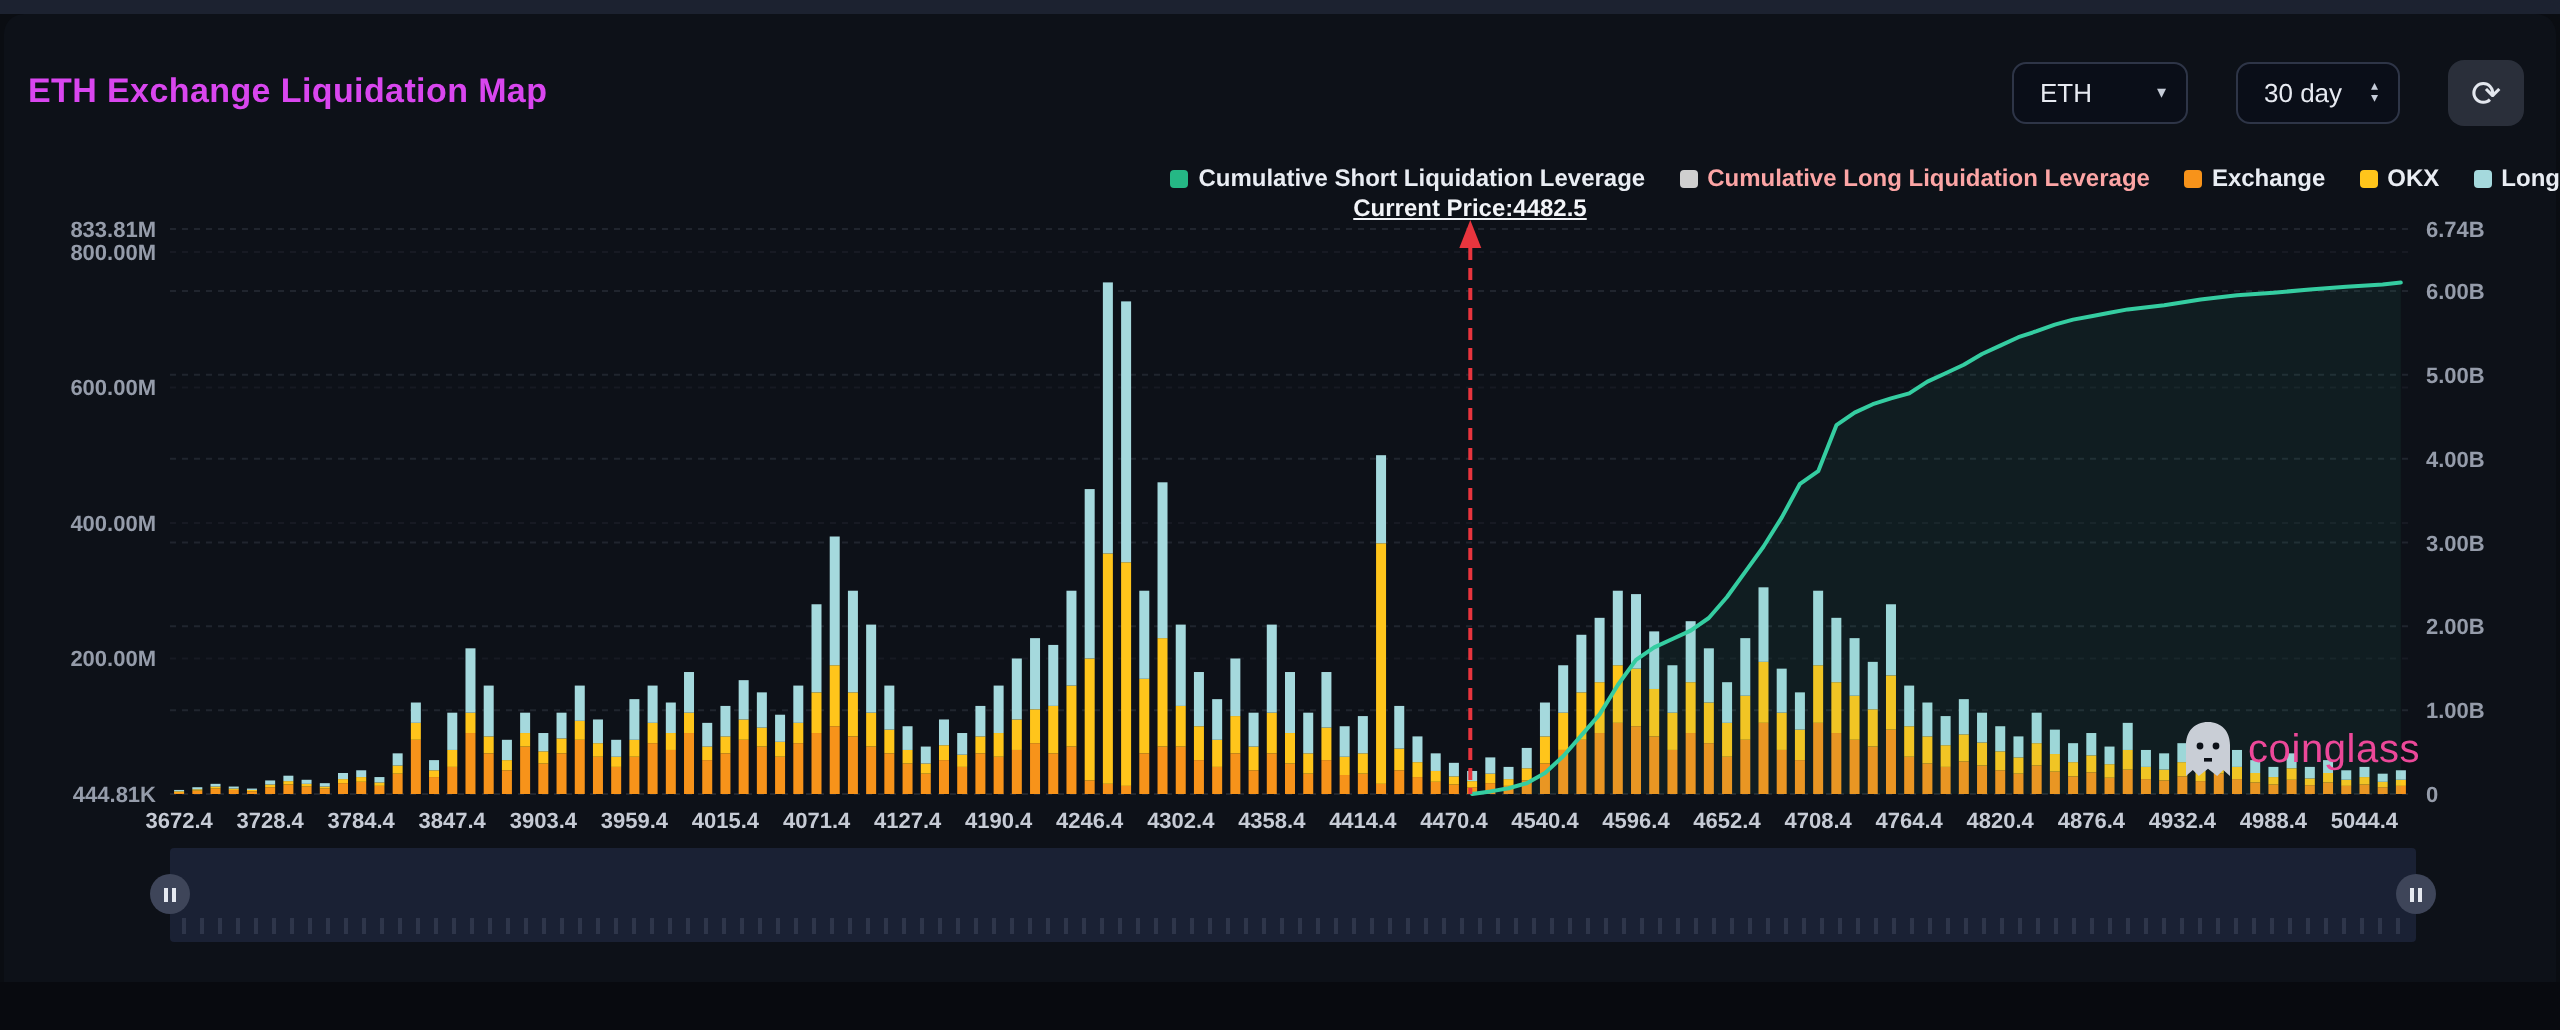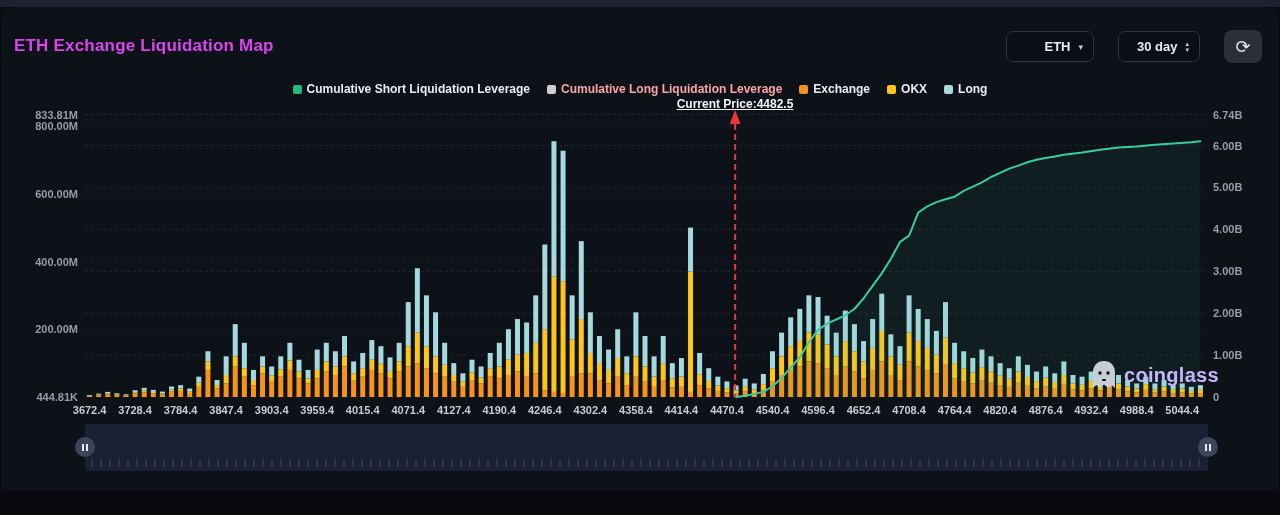--- a/index.html
+++ b/index.html
@@ -5,38 +5,38 @@
   html,body{margin:0;padding:0;background:#0a0d12;}
   body{font-family:"Liberation Sans","DejaVu Sans",sans-serif;}
   #stage{position:relative;width:1280px;height:515px;overflow:hidden;background:#0a0d12;}
   #topstrip{position:absolute;top:0;left:0;width:1280px;height:7px;background:#1c2230;}
   #panel{position:absolute;top:7px;left:2px;width:1276px;height:484px;background:#0d1118;border-radius:10px 10px 0 0;}
   #footerstrip{position:absolute;top:491px;left:0;width:1280px;height:24px;background:#080a0f;}
 
   .title{position:absolute;top:36px;left:14px;font-size:17px;font-weight:700;color:#d946ef;letter-spacing:.2px;}
 
   .controls{position:absolute;top:30px;right:18px;display:flex;align-items:center;gap:24px;}
-  .select{display:flex;align-items:center;justify-content:flex-end;background:#0a0e18;border:1px solid #2e3547;border-radius:7px;height:31px;padding:0 10px 0 13px;color:#e7eaf1;font-size:13px;font-weight:700;box-sizing:border-box;cursor:pointer;}
+  .select{display:flex;align-items:center;justify-content:space-between;background:#0a0e18;border:1px solid #2e3547;border-radius:7px;height:31px;padding:0 10px 0 13px;color:#e7eaf1;font-size:13px;font-weight:400;box-sizing:border-box;cursor:pointer;}
   .select.symbol{width:88px;}
   .select.range{width:82px;}
   .caret{color:#c6ccd8;font-size:9px;margin-left:8px;}
   .updown{display:flex;flex-direction:column;line-height:6px;font-size:7px;color:#c6ccd8;margin-left:8px;}
   .refreshbtn{display:flex;align-items:center;justify-content:center;width:38px;height:33px;background:#2a2f3a;border:none;border-radius:8px;color:#e3e7ee;font-size:18px;cursor:pointer;padding:0;}
 
-  .legend{position:absolute;top:82px;left:0;width:1280px;display:flex;justify-content:center;align-items:center;gap:17px;}
+  .legend{position:absolute;top:82px;left:0;width:1280px;display:flex;justify-content:flex-end;align-items:center;gap:17px;}
   .legend-item{display:flex;align-items:center;gap:5px;font-size:12px;font-weight:700;color:#e9edf3;cursor:pointer;white-space:nowrap;}
   .legend-item.dim{color:#fca5a5;}
   .swatch{width:9px;height:9px;border-radius:2px;display:inline-block;}
 
   .current-price{position:absolute;top:97px;left:735px;transform:translateX(-50%);font-size:12px;font-weight:700;color:#f2f4f8;text-decoration:underline;}
 
   #chart-svg{position:absolute;top:0;left:0;}
 
   .watermark{position:absolute;top:360px;left:1091px;display:flex;align-items:center;gap:7px;}
-  .watermark .wordmark{font-size:20px;font-weight:700;color:#c4b5fd;letter-spacing:.3px;}
+  .watermark .wordmark{font-size:20px;font-weight:400;color:#ec4899;letter-spacing:.3px;}
 
   .navigator{position:absolute;top:424px;left:85px;width:1123px;height:47px;background:#1a2134;border-radius:2px;}
   .navigator::after{content:"";position:absolute;left:6px;right:6px;bottom:4px;height:8px;
     background:repeating-linear-gradient(90deg,rgba(150,160,190,.16) 0 2px,transparent 2px 9px);}
   .nav-handle{position:absolute;top:13px;width:20px;height:20px;border-radius:50%;background:#3e4559;display:flex;align-items:center;justify-content:center;cursor:ew-resize;}
   .nav-handle.left{left:-10px;}
   .nav-handle.right{right:-10px;}
   .nav-handle i{display:inline-block;width:1.5px;height:7px;background:#e6e9f0;margin:0 1.2px;}
 </style>
 </head>

